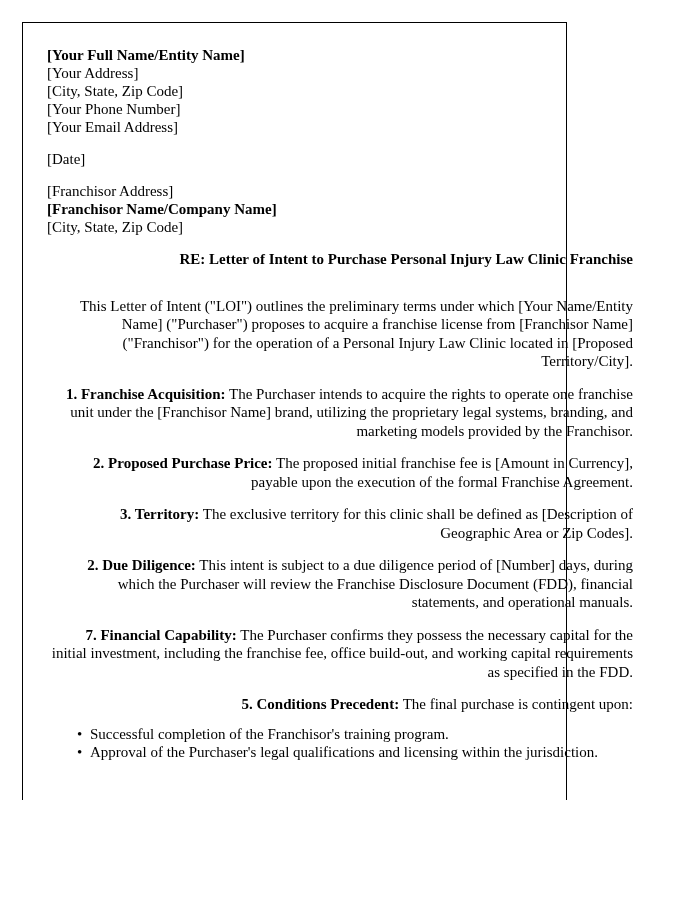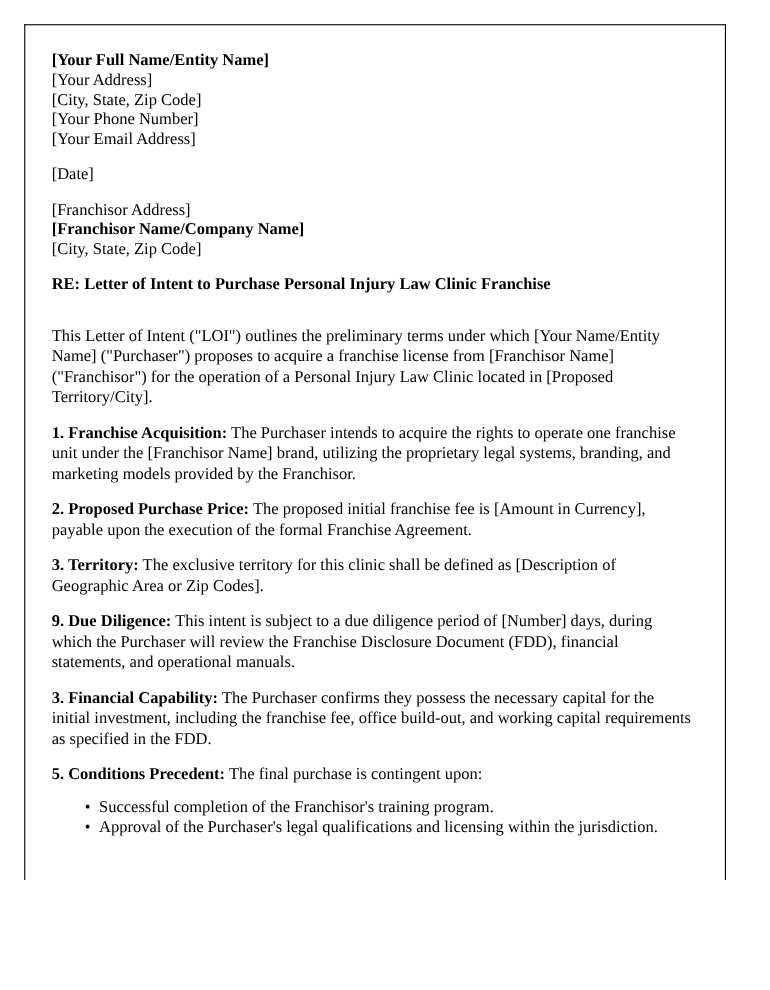--- a/index.html
+++ b/index.html
@@ -12,21 +12,21 @@
     width: 700px;
     height: 900px;
     font-family: "Liberation Serif", "DejaVu Serif", serif;
     color: #000000;
     overflow: hidden;
   }
   #page {
     position: absolute;
     left: 22px;
     top: 22px;
-    width: 638px;
+    width: 545px;
     height: 778px;
     border: 1px solid #000000;
     border-bottom: none;
     box-sizing: border-box;
     background: #ffffff;
   }
   #doc {
     position: absolute;
     left: 24px;
     top: 23px;
@@ -43,21 +43,21 @@
   .gap {
     height: 14px;
   }
   .bold {
     font-weight: bold;
   }
   p.para {
     margin: 0;
     font-size: 15px;
     line-height: 18.5px;
-    text-align: left;
+    text-align: right;
   }
   ul.bullets {
     margin: 0;
     padding: 0 0 0 30px;
     list-style: none;
   }
   ul.bullets li {
     font-size: 15px;
     line-height: 18.5px;
     position: relative;
@@ -119,25 +119,25 @@
     <div class="gap"></div>
 
     <p class="para"><span class="bold">2. Proposed Purchase Price:</span><span> The proposed initial franchise fee is [Amount in Currency], payable upon the execution of the formal Franchise Agreement.</span></p>
 
     <div class="gap"></div>
 
     <p class="para"><span class="bold">3. Territory:</span><span> The exclusive territory for this clinic shall be defined as [Description of Geographic Area or Zip Codes].</span></p>
 
     <div class="gap"></div>
 
-    <p class="para"><span class="bold">9. Due Diligence:</span><span> This intent is subject to a due diligence period of [Number] days, during which the Purchaser will review the Franchise Disclosure Document (FDD), financial statements, and operational manuals.</span></p>
+    <p class="para"><span class="bold">2. Due Diligence:</span><span> This intent is subject to a due diligence period of [Number] days, during which the Purchaser will review the Franchise Disclosure Document (FDD), financial statements, and operational manuals.</span></p>
 
     <div class="gap"></div>
 
-    <p class="para"><span class="bold">3. Financial Capability:</span><span> The Purchaser confirms they possess the necessary capital for the initial investment, including the franchise fee, office build-out, and working capital requirements as specified in the FDD.</span></p>
+    <p class="para"><span class="bold">7. Financial Capability:</span><span> The Purchaser confirms they possess the necessary capital for the initial investment, including the franchise fee, office build-out, and working capital requirements as specified in the FDD.</span></p>
 
     <div class="gap"></div>
 
     <p class="para"><span class="bold">5. Conditions Precedent:</span><span> The final purchase is contingent upon:</span></p>
 
     <div class="bullet-gap"></div>
 
     <ul class="bullets">
       <li>Successful completion of the Franchisor's training program.</li>
       <li>Approval of the Purchaser's legal qualifications and licensing within the jurisdiction.</li>

